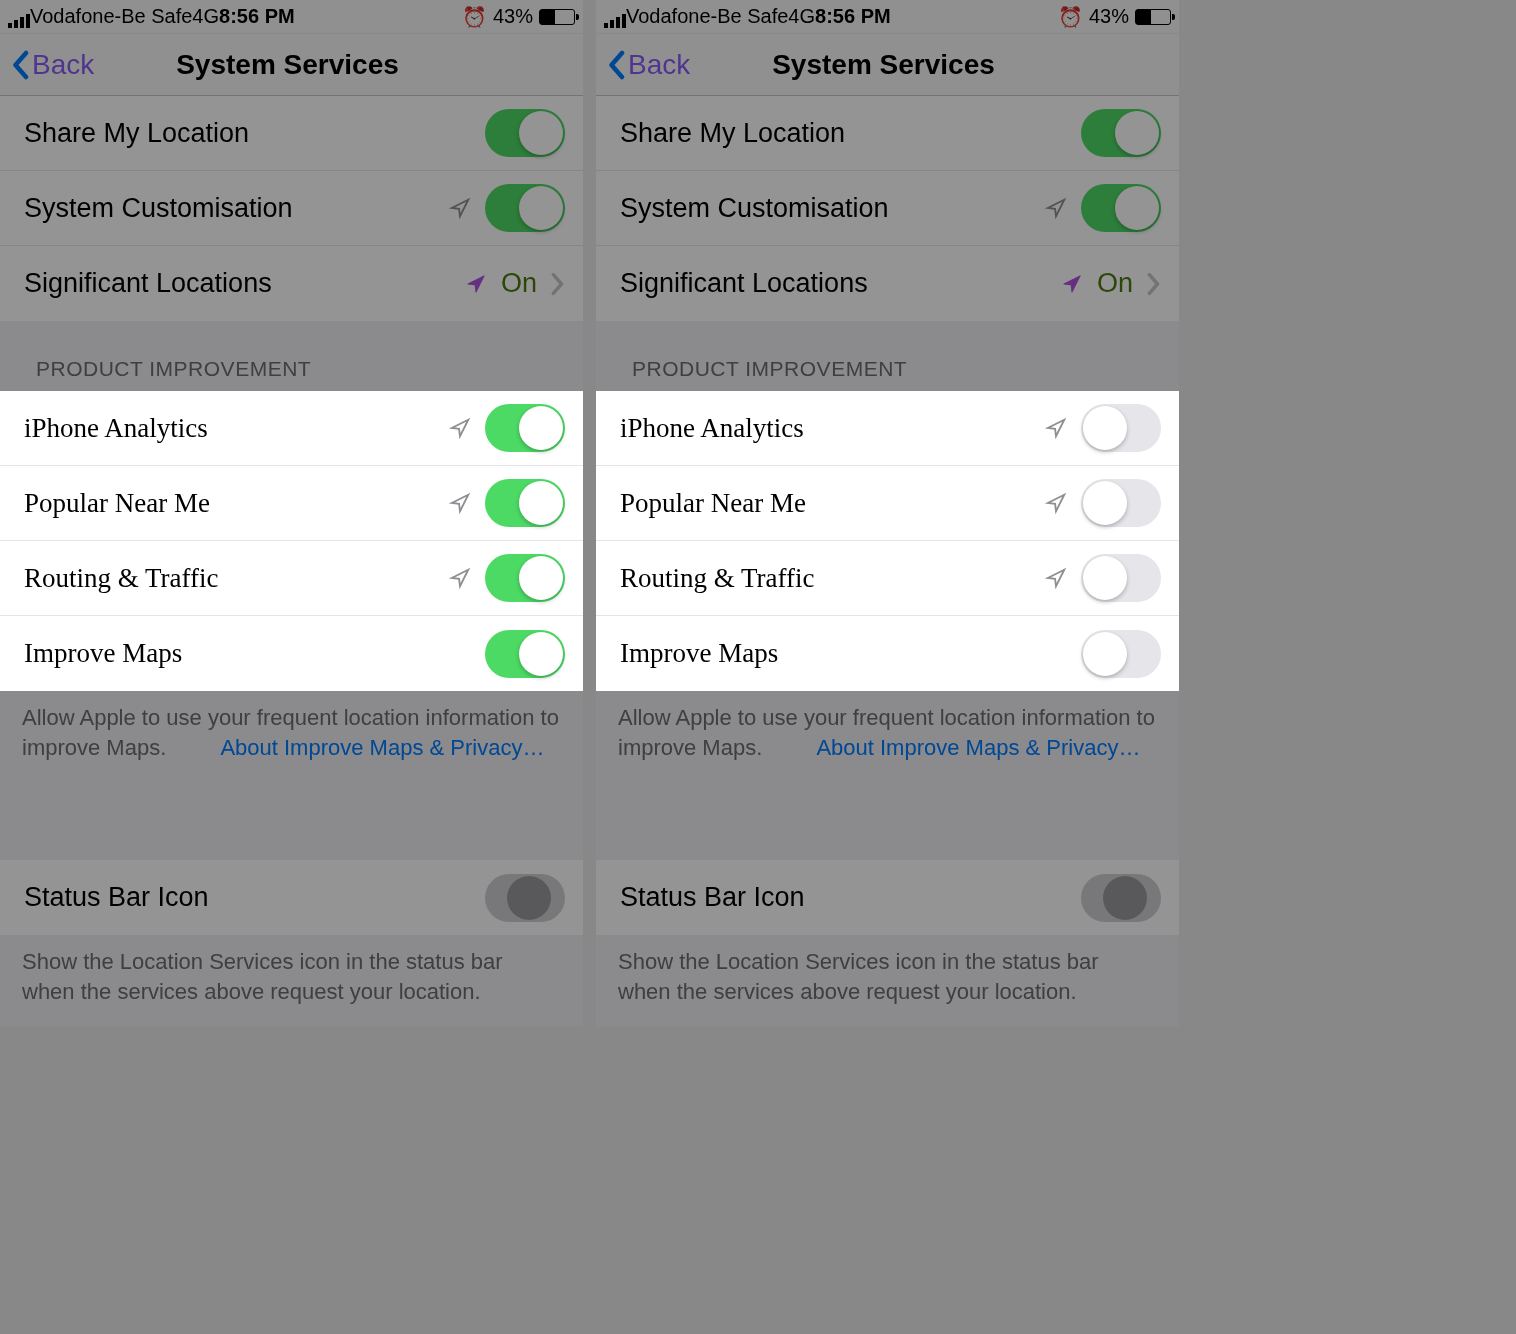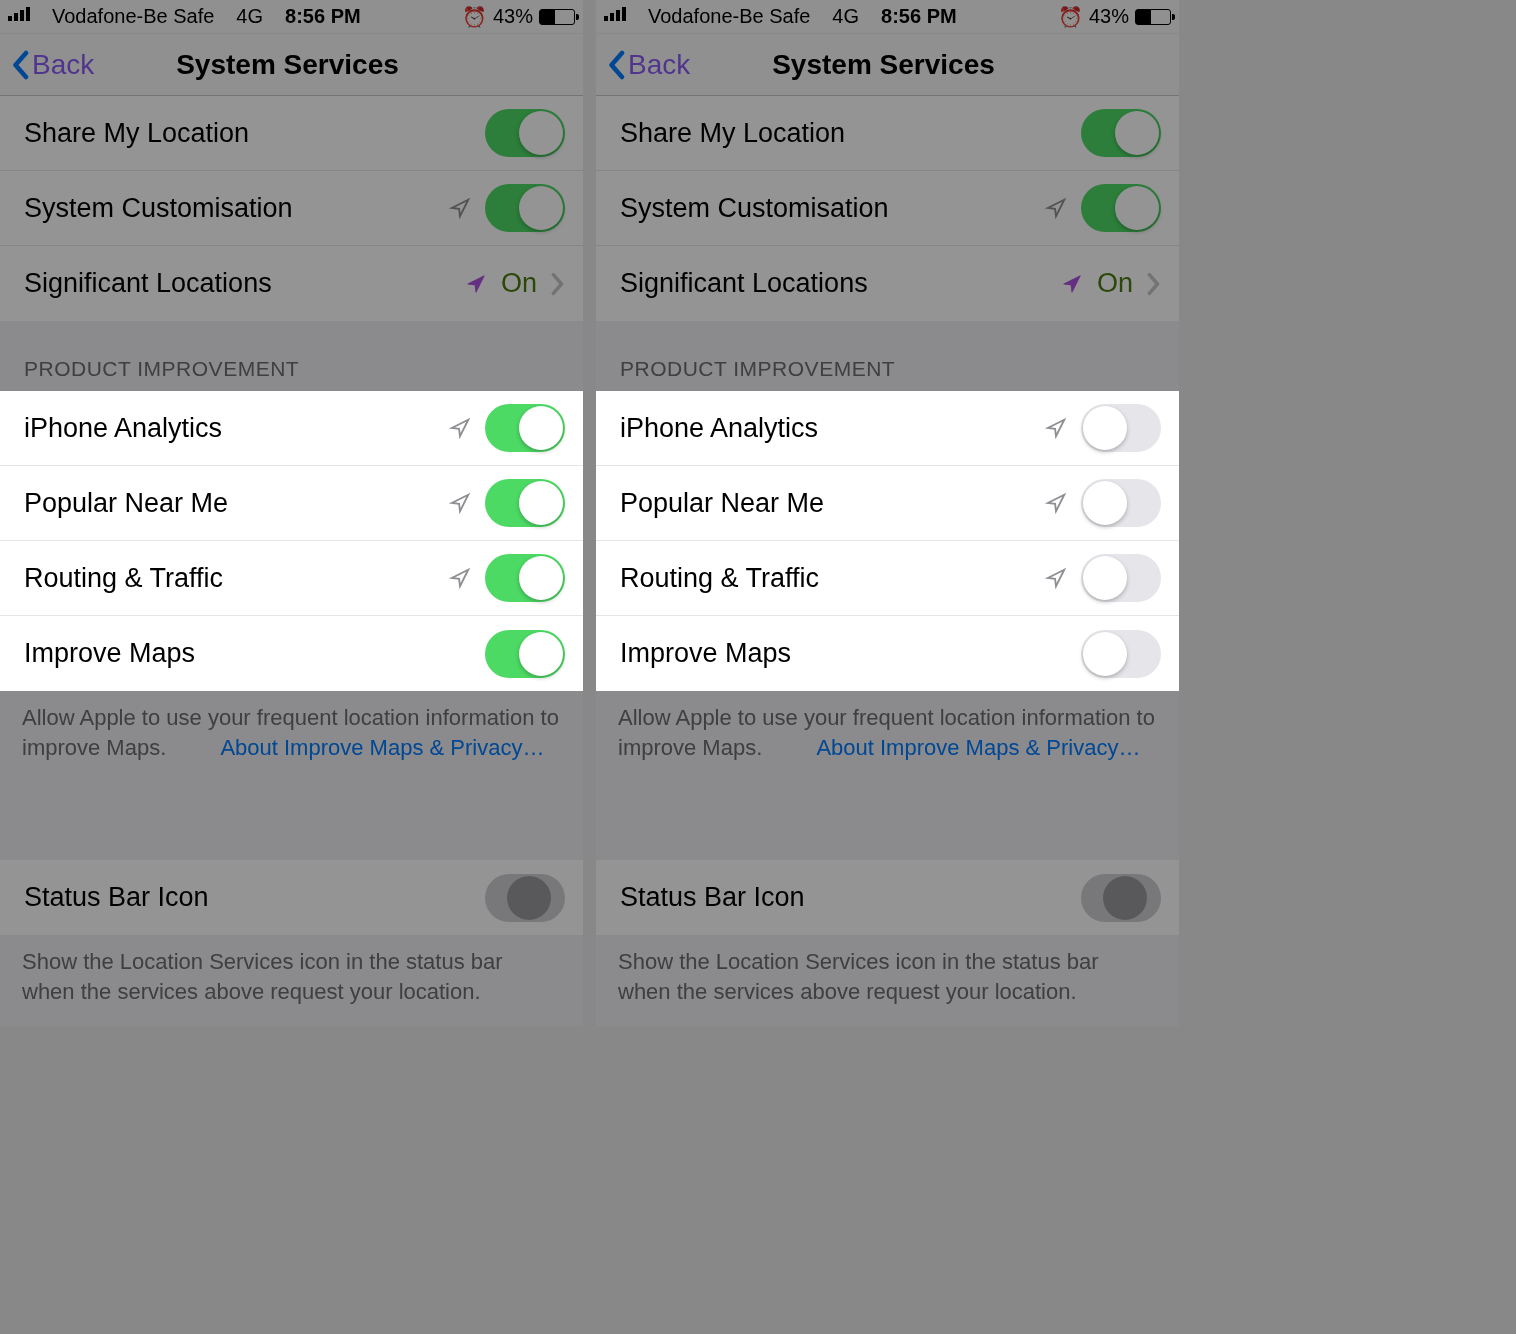--- a/index.html
+++ b/index.html
@@ -35,21 +35,21 @@
     height: 34px;
     background: #f9f9f9;
     display: flex;
     align-items: center;
     padding: 0 8px;
     font-size: 20px;
     font-weight: 500;
     color: #000;
     border-bottom: 1px solid rgba(0,0,0,0.05);
   }
-  .status-left { display: flex; align-items: flex-start; gap: 22px; flex:1; }
+  .status-left { display: flex; align-items: flex-end; gap: 0; flex:1; }
   .status-right { display: flex; align-items: center; gap: 6px; }
   .signal-bars { display:flex; align-items:flex-end; gap:2px; height:16px;}
   .signal-bars span { width:4px; background:#000; }
   .signal-bars span:nth-child(1){height:5px;}
   .signal-bars span:nth-child(2){height:8px;}
   .signal-bars span:nth-child(3){height:11px;}
   .signal-bars span:nth-child(4){height:14px;}
   .battery {
     width:36px; height:16px; border:1.5px solid #000; border-radius:3px; position:relative;
   }
@@ -96,20 +96,21 @@
 
   .loc-arrow { width:22px; height:22px; }
   .loc-arrow.hollow path { fill:none; stroke:#8e8e93; stroke-width:2; }
   .loc-arrow.purple path { fill:#af52de; stroke:#af52de; }
 
   .section-header {
     padding: 36px 24px 10px 24px;
     font-size:21px; letter-spacing:0.5px;
     color:#6d6d72; text-transform:uppercase;
     background:#efeff4;
+    margin-left:12px;
   }
   .section-footer {
     padding: 12px 22px 10px 22px;
     font-size:22px; line-height:1.35;
     color:#6d6d72;
     background:#efeff4;
   }
   .section-footer .link { color:#007aff;margin-left:48px; }
   .section-gap { height: 88px; background:#efeff4; }
 
@@ -125,20 +126,21 @@
   .switch.on { background:#4cd964; }
   .switch.on .knob { right:2px; }
   .switch.off .knob { left:2px; }
   .switch.off-dark { background:#cfcfd3; }
   .switch.off-dark .knob { left:22px; background:#9a9a9e; box-shadow:none; }
 
   
   .highlight-zone {
     position:relative;
     z-index:20;
+    font-family:Liberation Serif, serif;
   }
 
 </style>
 </head>
 <body>
 
 <div class="phone left">
   <div class="dim"></div>
 
   <div class="status-bar">

